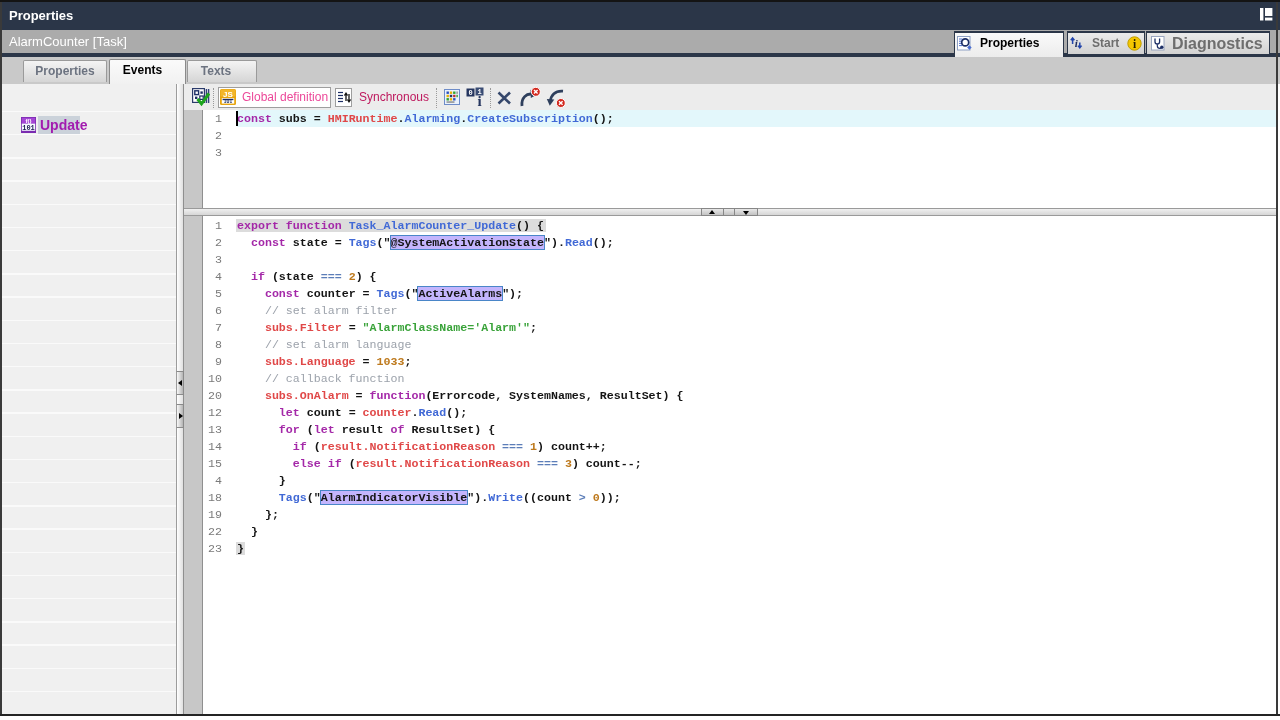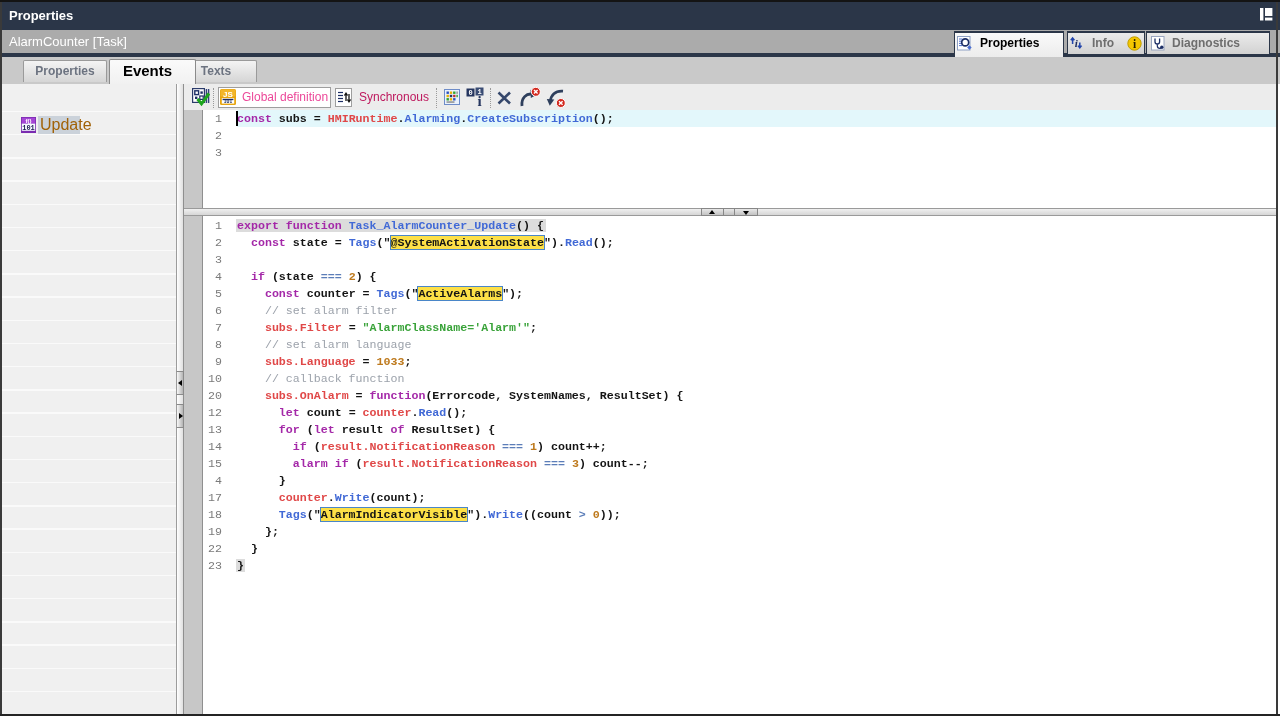--- a/index.html
+++ b/index.html
@@ -31,21 +31,21 @@
 .row{position:relative;height:17px;line-height:17px;white-space:pre}
 .row .g{position:absolute;left:0;top:0;width:19px;text-align:right;color:#7A7A7A;font-weight:normal}
 .row .t{position:absolute;left:34px;top:0}
 .k{color:#A428A8}
 .fn{color:#4169D6}
 .r{color:#E04848}
 .s{color:#3AA33A}
 .num{color:#BE7A1E}
 .op{color:#5B7DB8}
 .cm{color:#9CA2AB;font-weight:normal}
-.tag{background:#fde047;box-shadow:0 0 0 1px #4A86C8}
+.tag{background:#c4b5fd;box-shadow:0 0 0 1px #4A86C8}
 .hl1{background:#DCDCDC;padding:0 2px 0 1px;margin-left:-1px}
 .brace{background:#DCDCDC;padding:0 1px;margin-left:-1px}
 #borL{left:0;top:2px;width:2px;height:712px;background:#3A3A3A}
 #borR{left:1276px;top:2px;width:2px;height:712px;background:#3A3A3A}
 #borT{left:0;top:0;width:1280px;height:2px;background:#141414}
 #borB{left:0;top:714px;width:1280px;height:2px;background:#242424}
 </style>
 </head>
 <body>
 <div id="borT" class="abs"></div>
@@ -68,37 +68,37 @@
 <circle cx="8.2" cy="6.4" r="3.5" fill="none" stroke="#1D2F66" stroke-width="1.7"></circle>
 <rect x="10.8" y="10" width="3.2" height="3.2" fill="#4C6FD0" transform="rotate(45 12.4 11.6)"></rect>
 </svg>
 <div class="abs" style="left:980px;top:31px;z-index:6;font-size:12px;font-weight:bold;color:#000;line-height:25px">Properties</div>
 <div class="rtab off" style="left:1067px;width:78px"></div>
 <svg class="abs" style="left:1069px;top:35px;z-index:6" width="15" height="16" viewBox="0 0 15 16">
 <path d="M3.6,9 V3.4 M1.8,5.2 L3.6,3 L5.4,5.2" stroke="#2244AA" stroke-width="1.5" fill="none"></path>
 <text x="5.8" y="11.5" font-size="11" font-weight="bold" font-style="italic" fill="#1A2C60" font-family="Liberation Serif">i</text>
 <path d="M10.8,7.5 v5.2 M9,10.6 l1.8,2.3 1.8,-2.3" stroke="#2244AA" stroke-width="1.5" fill="none"></path>
 </svg>
-<div class="abs" style="left:1092px;top:31px;z-index:6;font-size:12px;font-weight:bold;color:#6E6E6E;line-height:25px">Info</div>
+<div class="abs" style="left:1092px;top:31px;z-index:6;font-size:12px;font-weight:bold;color:#6E6E6E;line-height:25px">Start</div>
 <svg class="abs" style="left:1127px;top:36px;z-index:6" width="15" height="15" viewBox="0 0 15 15">
 <circle cx="7.5" cy="7.5" r="6.7" fill="#F4C600" stroke="#C09E00"></circle>
 <text x="7.5" y="11.6" font-size="11.5" font-weight="bold" fill="#2A2000" text-anchor="middle" font-family="Liberation Serif">i</text>
 </svg>
 <div class="rtab off" style="left:1146px;width:124px"></div>
 <svg class="abs" style="left:1151px;top:36px;z-index:6" width="14" height="15" viewBox="0 0 14 15">
 <rect x="0.5" y="0.5" width="12.5" height="13.5" fill="#fff" stroke="#9AA6C0"></rect>
 <path d="M4,2.5 v3.2 a2.3,2.3 0 0 0 4.6,0 V2.5" fill="none" stroke="#1D2F66" stroke-width="1.3"></path>
 <path d="M6.3,8.2 v1.6 a2.6,2.6 0 0 0 2.6,2.6 h1" fill="none" stroke="#1D2F66" stroke-width="1.2"></path>
 <circle cx="10.8" cy="11.2" r="1.7" fill="#1D2F66"></circle>
 </svg>
-<div class="abs" style="left:1172px;top:31px;z-index:6;font-size:12px;font-weight:bold;color:#6E6E6E;line-height:25px">Diagnostics</div>
+<div class="abs" style="left:1172px;top:31px;z-index:6;font-size:16px;font-weight:bold;color:#6E6E6E;line-height:25px">Diagnostics</div>
 
 <div id="tabstrip" class="abs"></div>
 <div class="ltab off" style="left:23px;width:84px">Properties</div>
-<div class="ltab on" style="left:109px;width:87px;font-size:15px;padding-right:10px">Events</div>
+<div class="ltab on" style="left:109px;width:77px;font-size:12px;padding-right:10px">Events</div>
 <div class="ltab off" style="left:187px;width:70px;padding-right:12px">Texts</div>
 
 <div id="leftpanel" class="abs">
     <div class="lines"></div>
   </div>
 <div id="vsplit" class="abs"></div>
 <div class="vbtn" style="top:371px">
     <div style="position:absolute;left:1px;top:8px;width:0;height:0;border-top:3.5px solid transparent;border-bottom:3.5px solid transparent;border-right:4px solid #000"></div>
   </div>
 <div class="vbtn" style="top:404px">
@@ -107,21 +107,21 @@
 <div id="toolbar" class="abs"></div>
 
 <svg class="abs" style="left:21px;top:117px" width="15" height="16" viewBox="0 0 15 16">
 <rect x="0" y="0" width="15" height="16" fill="#7A2CB0"></rect>
 <rect x="0.8" y="0.8" width="13.4" height="5.8" fill="#A445D5"></rect>
 <text x="7.6" y="5.9" font-size="6" font-weight="bold" fill="#fff" text-anchor="middle" font-family="Liberation Sans">f()</text>
 <rect x="0.8" y="6.6" width="13.4" height="7.2" fill="#F6FBFF"></rect>
 <text x="7.5" y="12.9" font-size="7" font-weight="bold" fill="#1A1A50" text-anchor="middle" font-family="Liberation Mono">101</text>
 </svg>
 <div class="abs" style="left:38px;top:116px;width:42px;height:18px;background:#CBD2DA"></div>
-<div class="abs" style="left:40px;top:116px;font-size:16px;font-weight:normal;color:#a16207;line-height:18px">Update</div>
+<div class="abs" style="left:40px;top:116px;font-size:14px;font-weight:bold;color:#a21caf;line-height:18px">Update</div>
 
 <svg class="abs" style="left:192px;top:88px" width="18" height="19" viewBox="0 0 18 19">
 <rect x="0.6" y="0.6" width="11.8" height="13.8" fill="#fff" stroke="#2B3B6B" stroke-width="1.2"></rect>
 <rect x="2.8" y="2.8" width="3.8" height="3.8" fill="none" stroke="#1D2F66" stroke-width="1.4"></rect>
 <rect x="8.4" y="3.4" width="2.4" height="2.4" fill="#1D2F66"></rect>
 <rect x="3" y="8.6" width="2.4" height="2.4" fill="#1D2F66"></rect>
 <rect x="7.8" y="8" width="3.4" height="3.4" fill="none" stroke="#1D2F66" stroke-width="1.2"></rect>
 <line x1="14.4" y1="1" x2="14.4" y2="15" stroke="#33437A" stroke-width="1.4"></line>
 <line x1="16.6" y1="1" x2="16.6" y2="15" stroke="#33437A" stroke-width="1.4"></line>
 <path d="M5.5,11 L9.5,15.8 L17,5.5" fill="none" stroke="#1CA41C" stroke-width="3"></path>
@@ -204,23 +204,22 @@
 <div class="row"><span class="g">5</span><span class="t">    <span class="k">const</span> counter = <span class="fn">Tags</span>("<span class="tag">ActiveAlarms</span>");</span></div>
 <div class="row"><span class="g">6</span><span class="t">    <span class="cm">// set alarm filter</span></span></div>
 <div class="row"><span class="g">7</span><span class="t">    <span class="r">subs.Filter</span> = <span class="s">"AlarmClassName='Alarm'"</span>;</span></div>
 <div class="row"><span class="g">8</span><span class="t">    <span class="cm">// set alarm language</span></span></div>
 <div class="row"><span class="g">9</span><span class="t">    <span class="r">subs.Language</span> = <span class="num">1033</span>;</span></div>
 <div class="row"><span class="g">10</span><span class="t">    <span class="cm">// callback function</span></span></div>
 <div class="row"><span class="g">20</span><span class="t">    <span class="r">subs.OnAlarm</span> = <span class="k">function</span>(Errorcode, SystemNames, ResultSet) {</span></div>
 <div class="row"><span class="g">12</span><span class="t">      <span class="k">let</span> count = <span class="r">counter</span>.<span class="fn">Read</span>();</span></div>
 <div class="row"><span class="g">13</span><span class="t">      <span class="k">for</span> (<span class="k">let</span> result <span class="k">of</span> ResultSet) {</span></div>
 <div class="row"><span class="g">14</span><span class="t">        <span class="k">if</span> (<span class="r">result.NotificationReason</span> <span class="op">===</span> <span class="num">1</span>) count++;</span></div>
-<div class="row"><span class="g">15</span><span class="t">        <span class="k">alarm</span> <span class="k">if</span> (<span class="r">result.NotificationReason</span> <span class="op">===</span> <span class="num">3</span>) count--;</span></div>
+<div class="row"><span class="g">15</span><span class="t">        <span class="k">else</span> <span class="k">if</span> (<span class="r">result.NotificationReason</span> <span class="op">===</span> <span class="num">3</span>) count--;</span></div>
 <div class="row"><span class="g">4</span><span class="t">      }</span></div>
-<div class="row"><span class="g">17</span><span class="t">      <span class="r">counter</span>.<span class="fn">Write</span>(count);</span></div>
 <div class="row"><span class="g">18</span><span class="t">      <span class="fn">Tags</span>("<span class="tag">AlarmIndicatorVisible</span>").<span class="fn">Write</span>((count <span class="op">&gt;</span> <span class="num">0</span>));</span></div>
 <div class="row"><span class="g">19</span><span class="t">    };</span></div>
 <div class="row"><span class="g">22</span><span class="t">  }</span></div>
 <div class="row"><span class="g">23</span><span class="t"><span class="brace">}</span></span></div>
 </div>
 <div id="hsplit" class="abs"></div>
 <div class="hbtn" style="left:701px;width:23px">
     <div style="position:absolute;left:7px;top:1px;width:0;height:0;border-left:3.5px solid transparent;border-right:3.5px solid transparent;border-bottom:4px solid #000"></div>
   </div>
 <div class="hbtn" style="left:723px;width:12px"></div>

